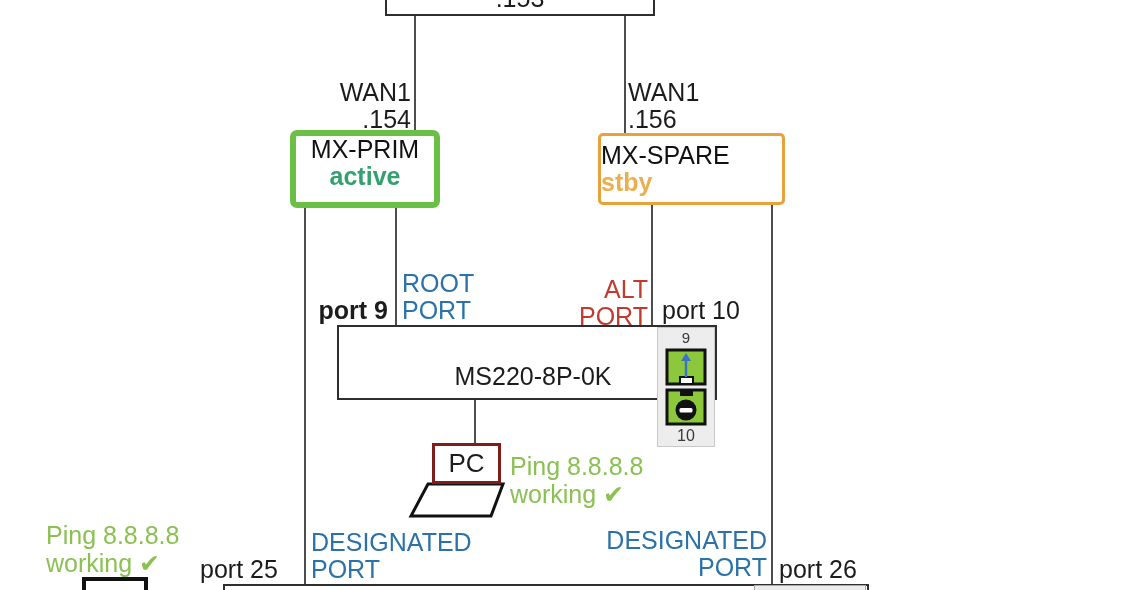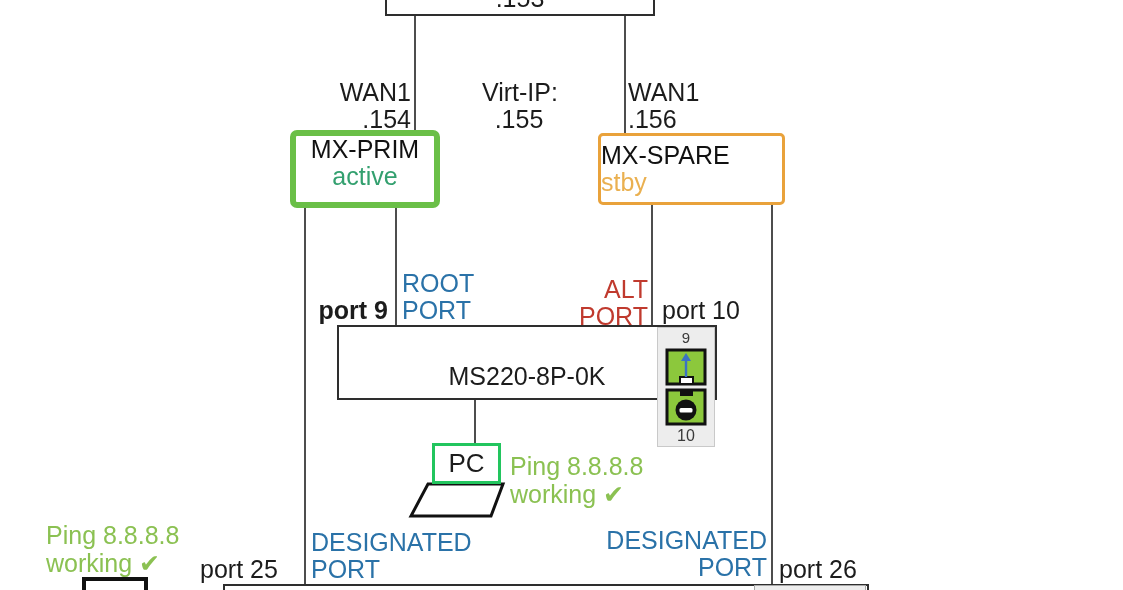--- a/index.html
+++ b/index.html
@@ -26,32 +26,32 @@
   .red{color:var(--red-label);}
   .ping{color:var(--ping-green);font-size:25px;line-height:28px;}
   
   .top-box{left:385px;top:-38px;width:270px;height:54px;border:2px solid var(--line-color);background:#fff;}
   .top-box .cap{position:absolute;bottom:1px;left:0;width:100%;text-align:center;font-size:25px;}
   .mx-prim{left:290px;top:130px;width:150px;height:78px;border:6px solid var(--green-border);
     border-radius:7px;background:#fff;display:flex;flex-direction:column;align-items:center;justify-content:flex-start;}
   .mx-spare{left:598px;top:133px;width:187px;height:72px;border:3px solid var(--orange-border);
     border-radius:5px;background:#fff;display:flex;flex-direction:column;justify-content:center;}
   .mx-title{font-size:25px;line-height:27px;color:#111;}
-  .mx-status{font-size:25px;line-height:27px;}
+  .mx-status{font-size:25px;line-height:27px;font-weight:bold;}
   .mx-prim .mx-status{color:var(--active-text);}
   .mx-spare .mx-status{color:var(--stby-text);}
   .switch-box{left:337px;top:325px;width:380px;height:75px;border:2px solid var(--line-color);background:#fff;}
-  .switch-box .cap{position:absolute;bottom:7px;left:0;width:100%;text-align:center;font-size:25px;}
+  .switch-box .cap{position:absolute;bottom:7px;left:6px;width:100%;text-align:center;font-size:25px;}
   
   .port-widget{left:657px;top:327px;width:58px;height:120px;background:#ededed;border:1px solid #c9c9c9;
     display:flex;flex-direction:column;align-items:center;z-index:5;}
   .pw-num{font-size:15px;line-height:16px;color:#3a3a3a;}
   .pw-icon{width:42px;height:38px;display:block;}
   
-  .pc-screen{left:432px;top:443px;width:69px;height:41px;border:3px solid #22c55e;background:#fff;
+  .pc-screen{left:432px;top:443px;width:69px;height:41px;border:3px solid #7f1d1d;background:#fff;
     display:flex;align-items:center;justify-content:center;font-size:26px;}
   
   .small-box{left:82px;top:577px;width:66px;height:40px;border:4px solid #111;background:#fff;}
   .bottom-box{left:223px;top:584px;width:646px;height:30px;border:2px solid var(--line-color);background:#fff;}
   .bottom-port-img{left:754px;top:585px;width:112px;height:20px;background:#ededed;border:1px solid #a8a8a8;z-index:5;}
 </style>
 </head>
 <body>
 
 <div id="stage">
@@ -67,21 +67,20 @@
       <line x1="475" y1="399" x2="475" y2="444"></line>
     </g>
     <polygon points="428,484 503,484 491,516 411,516" fill="#fff" stroke="#111" stroke-width="3"></polygon>
   </svg>
 
   <div class="abs top-box">
     <div class="cap">.153</div>
   </div>
 
   <div class="abs lbl" style="left:320px;top:79px;width:91px;text-align:right;"><span>WAN1</span><br><span>.154</span></div>
-  <div class="abs lbl" style="left:482px;top:79px;width:74px;text-align:center;"><span>Virt-IP:</span><br><span>.155</span></div>
   <div class="abs lbl" style="left:628px;top:79px;width:90px;text-align:left;"><span>WAN1</span><br><span>.156</span></div>
 
   <div class="abs mx-prim">
     <div class="mx-title">MX-PRIM</div>
     <div class="mx-status">active</div>
   </div>
   <div class="abs mx-spare">
     <div class="mx-title">MX-SPARE</div>
     <div class="mx-status">stby</div>
   </div>

